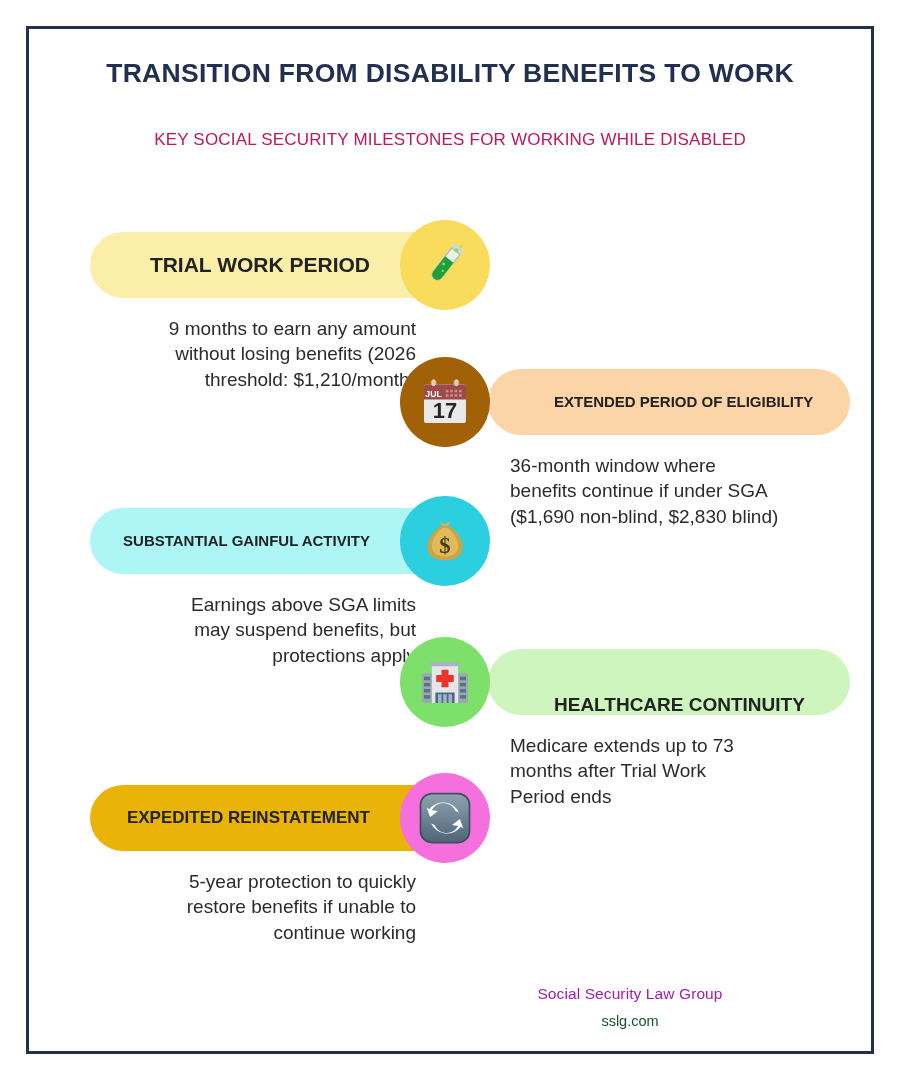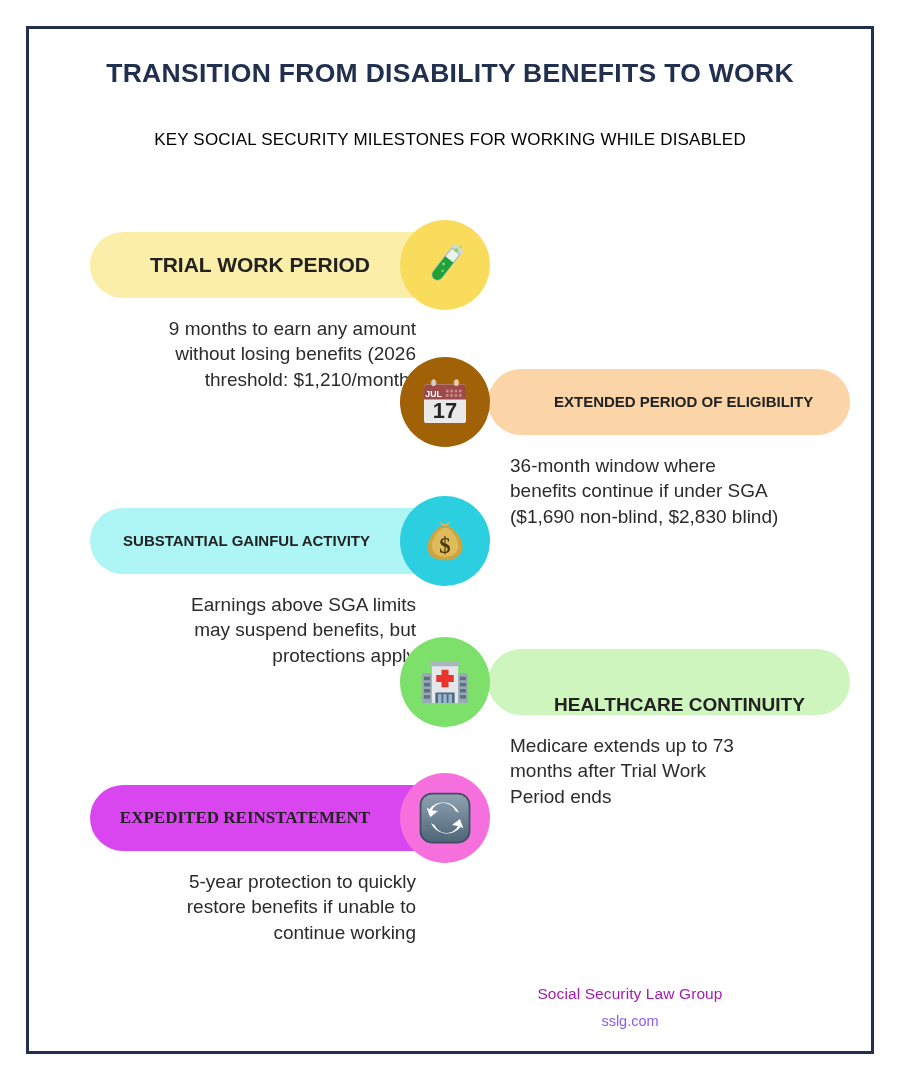--- a/index.html
+++ b/index.html
@@ -45,21 +45,21 @@
     font-weight: bold;
     letter-spacing: 0.3px;
     color: #22304f;
     margin: 0;
     line-height: 1.2;
   }
   .subtitle {
     font-size: 17px;
     font-weight: normal;
     letter-spacing: 0.2px;
-    color: #000000;
+    color: #be185d;
     margin: 0;
     padding-top: 40px;
     line-height: 1.2;
   }
 
   
   .rows {
     position: absolute;
     left: 0;
     top: 0;
@@ -158,21 +158,21 @@
   .footer-brand {
     font-size: 15.5px;
     font-weight: normal;
     color: #a21caf;
     letter-spacing: 0.1px;
     line-height: 1.2;
   }
   .footer-url {
     font-size: 14.5px;
     font-weight: normal;
-    color: #8b5cf6;
+    color: #14532d;
     padding-top: 9px;
     line-height: 1.2;
   }
 </style>
 </head>
 <body>
 
 <div class="poster">
 
   <div class="frame"></div>
@@ -285,21 +285,21 @@
                 <rect x="36" y="46" width="4" height="10"></rect>
               </g>
             </svg>
           </span>
         </div>
         <div class="desc">Medicare extends up to 73
 months after Trial Work
 Period ends</div>
       </div>
       <div class="row left" style="top: 785px;">
-        <div class="pill" style="background: #d946ef; font-family: Liberation Serif, serif;">
+        <div class="pill" style="background: #eab308;">
           <div class="pill-label" style="font-size: 17px;">EXPEDITED REINSTATEMENT</div>
         </div>
         <div class="circle" style="background: rgb(245, 112, 220);">
           <span>
             <svg class="icon-art" viewBox="0 0 64 64">
               <defs>
                 <linearGradient id="sg" x1="0" y1="0" x2="0" y2="1">
                   <stop offset="0%" stop-color="#8fa3b2"></stop>
                   <stop offset="100%" stop-color="#4e6577"></stop>
                 </linearGradient>

